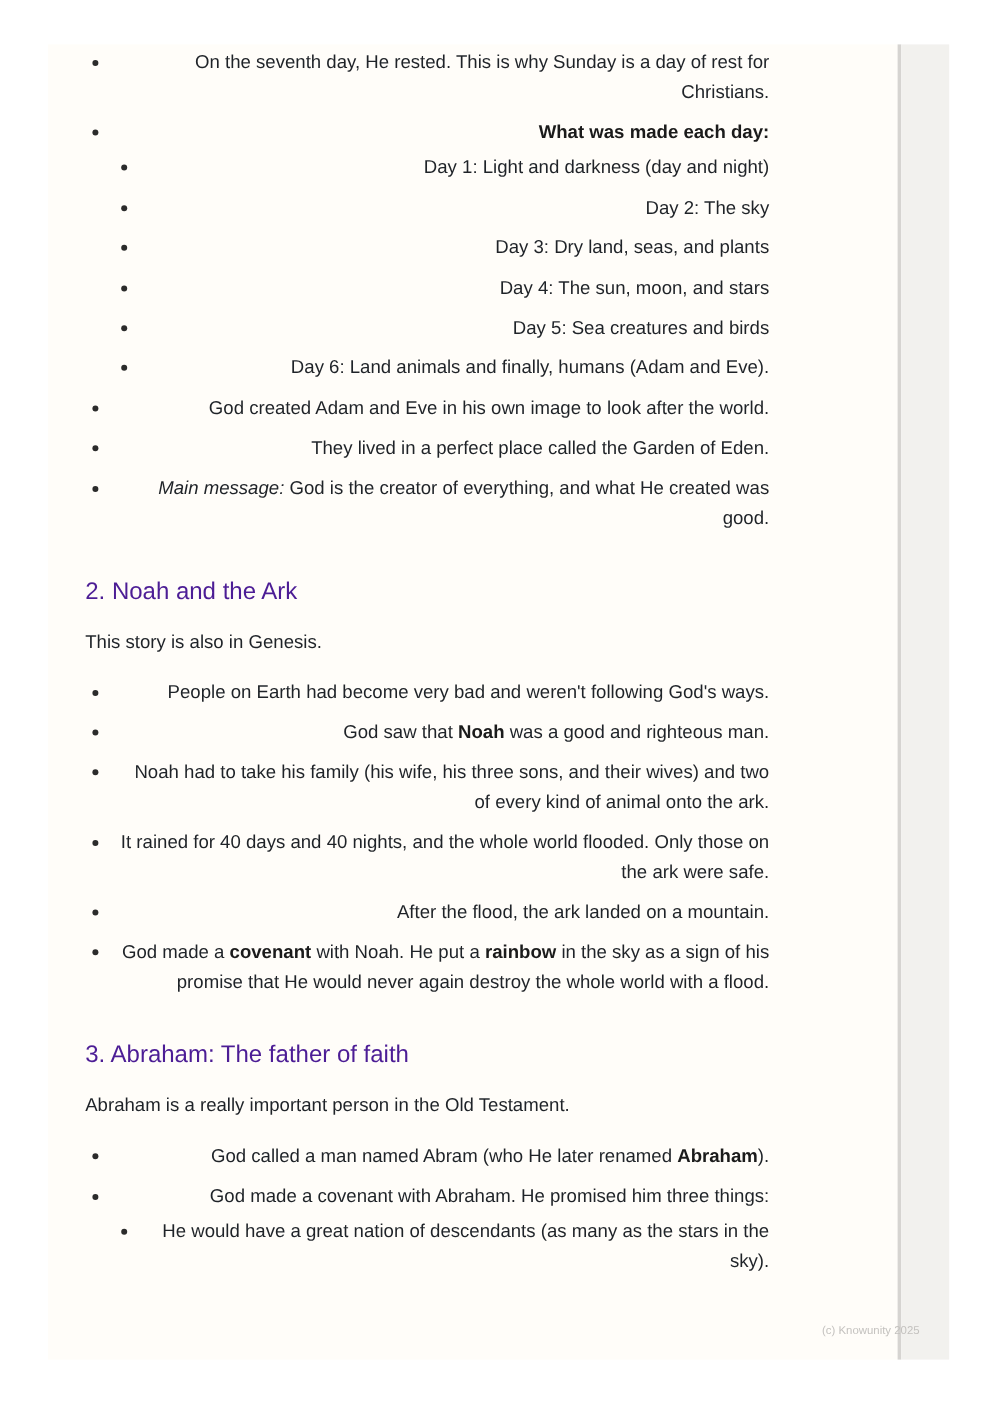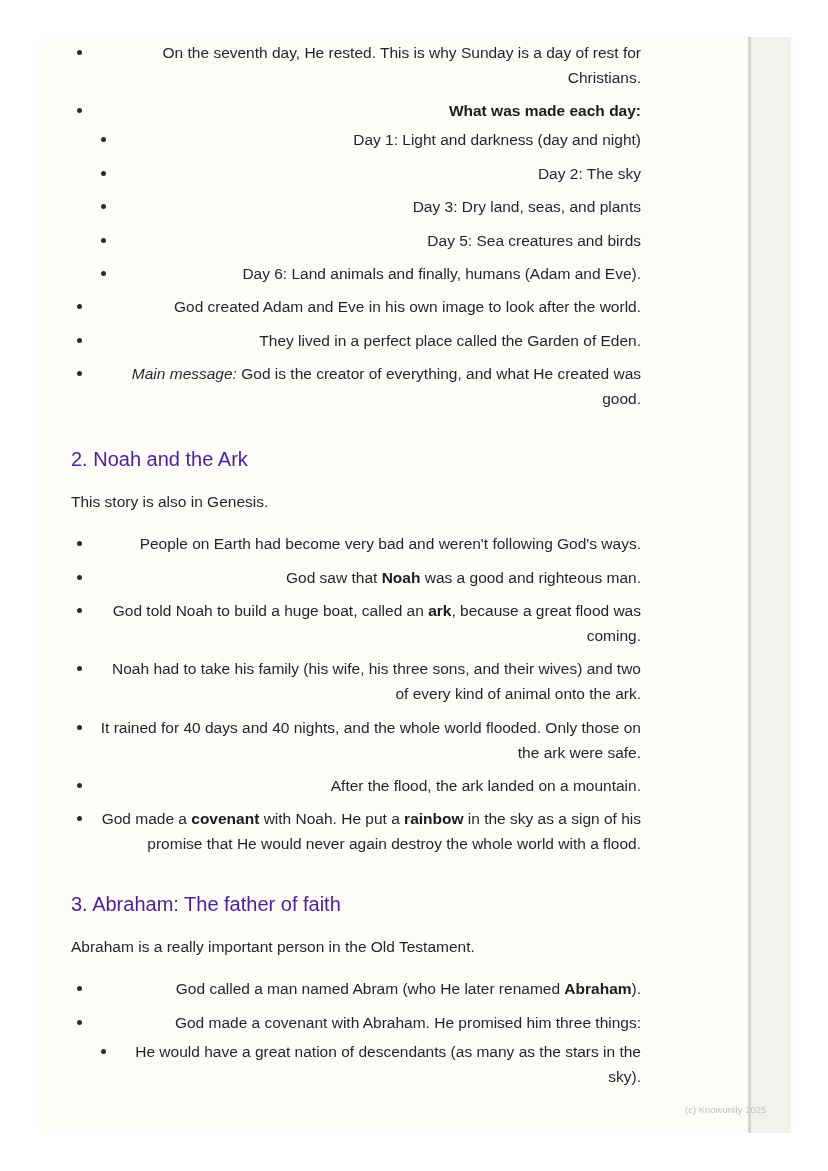--- a/index.html
+++ b/index.html
@@ -29,35 +29,35 @@
 <div class="side-panel"></div>
 
 <div class="content">
   <ul>
     <li><span>On the seventh day, He rested. This is why Sunday is a day of rest for Christians.</span></li>
     <li><b>What was made each day:</b>
       <ul class="sub">
         <li>Day 1: Light and darkness (day and night)</li>
         <li>Day 2: The sky</li>
         <li>Day 3: Dry land, seas, and plants</li>
+        <li>Day 4: The sun, moon, and stars</li>
         <li>Day 5: Sea creatures and birds</li>
         <li>Day 6: Land animals and finally, humans (Adam and Eve).</li>
       </ul>
     </li>
     <li><span>God created Adam and Eve in his own image to look after the world.</span></li>
     <li><span>They lived in a perfect place called the Garden of Eden.</span></li>
     <li><i>Main message:</i><span> God is the creator of everything, and what He created was good.</span></li>
   </ul>
 
   <h2>2. Noah and the Ark</h2>
   <p>This story is also in Genesis.</p>
   <ul>
     <li><span>People on Earth had become very bad and weren't following God's ways.</span></li>
     <li><span>God saw that </span><b>Noah</b><span> was a good and righteous man.</span></li>
-    <li><span>God told Noah to build a huge boat, called an </span><b>ark</b><span>, because a great flood was coming.</span></li>
     <li><span>Noah had to take his family (his wife, his three sons, and their wives) and two of every kind of animal onto the ark.</span></li>
     <li><span>It rained for 40 days and 40 nights, and the whole world flooded. Only those on the ark were safe.</span></li>
     <li><span>After the flood, the ark landed on a mountain.</span></li>
     <li><span>God made a </span><b>covenant</b><span> with Noah. He put a </span><b>rainbow</b><span> in the sky as a sign of his promise that He would never again destroy the whole world with a flood.</span></li>
   </ul>
 
   <h2>3. Abraham: The father of faith</h2>
   <p>Abraham is a really important person in the Old Testament.</p>
   <ul>
     <li><span>God called a man named Abram (who He later renamed </span><b>Abraham</b><span>).</span></li>

